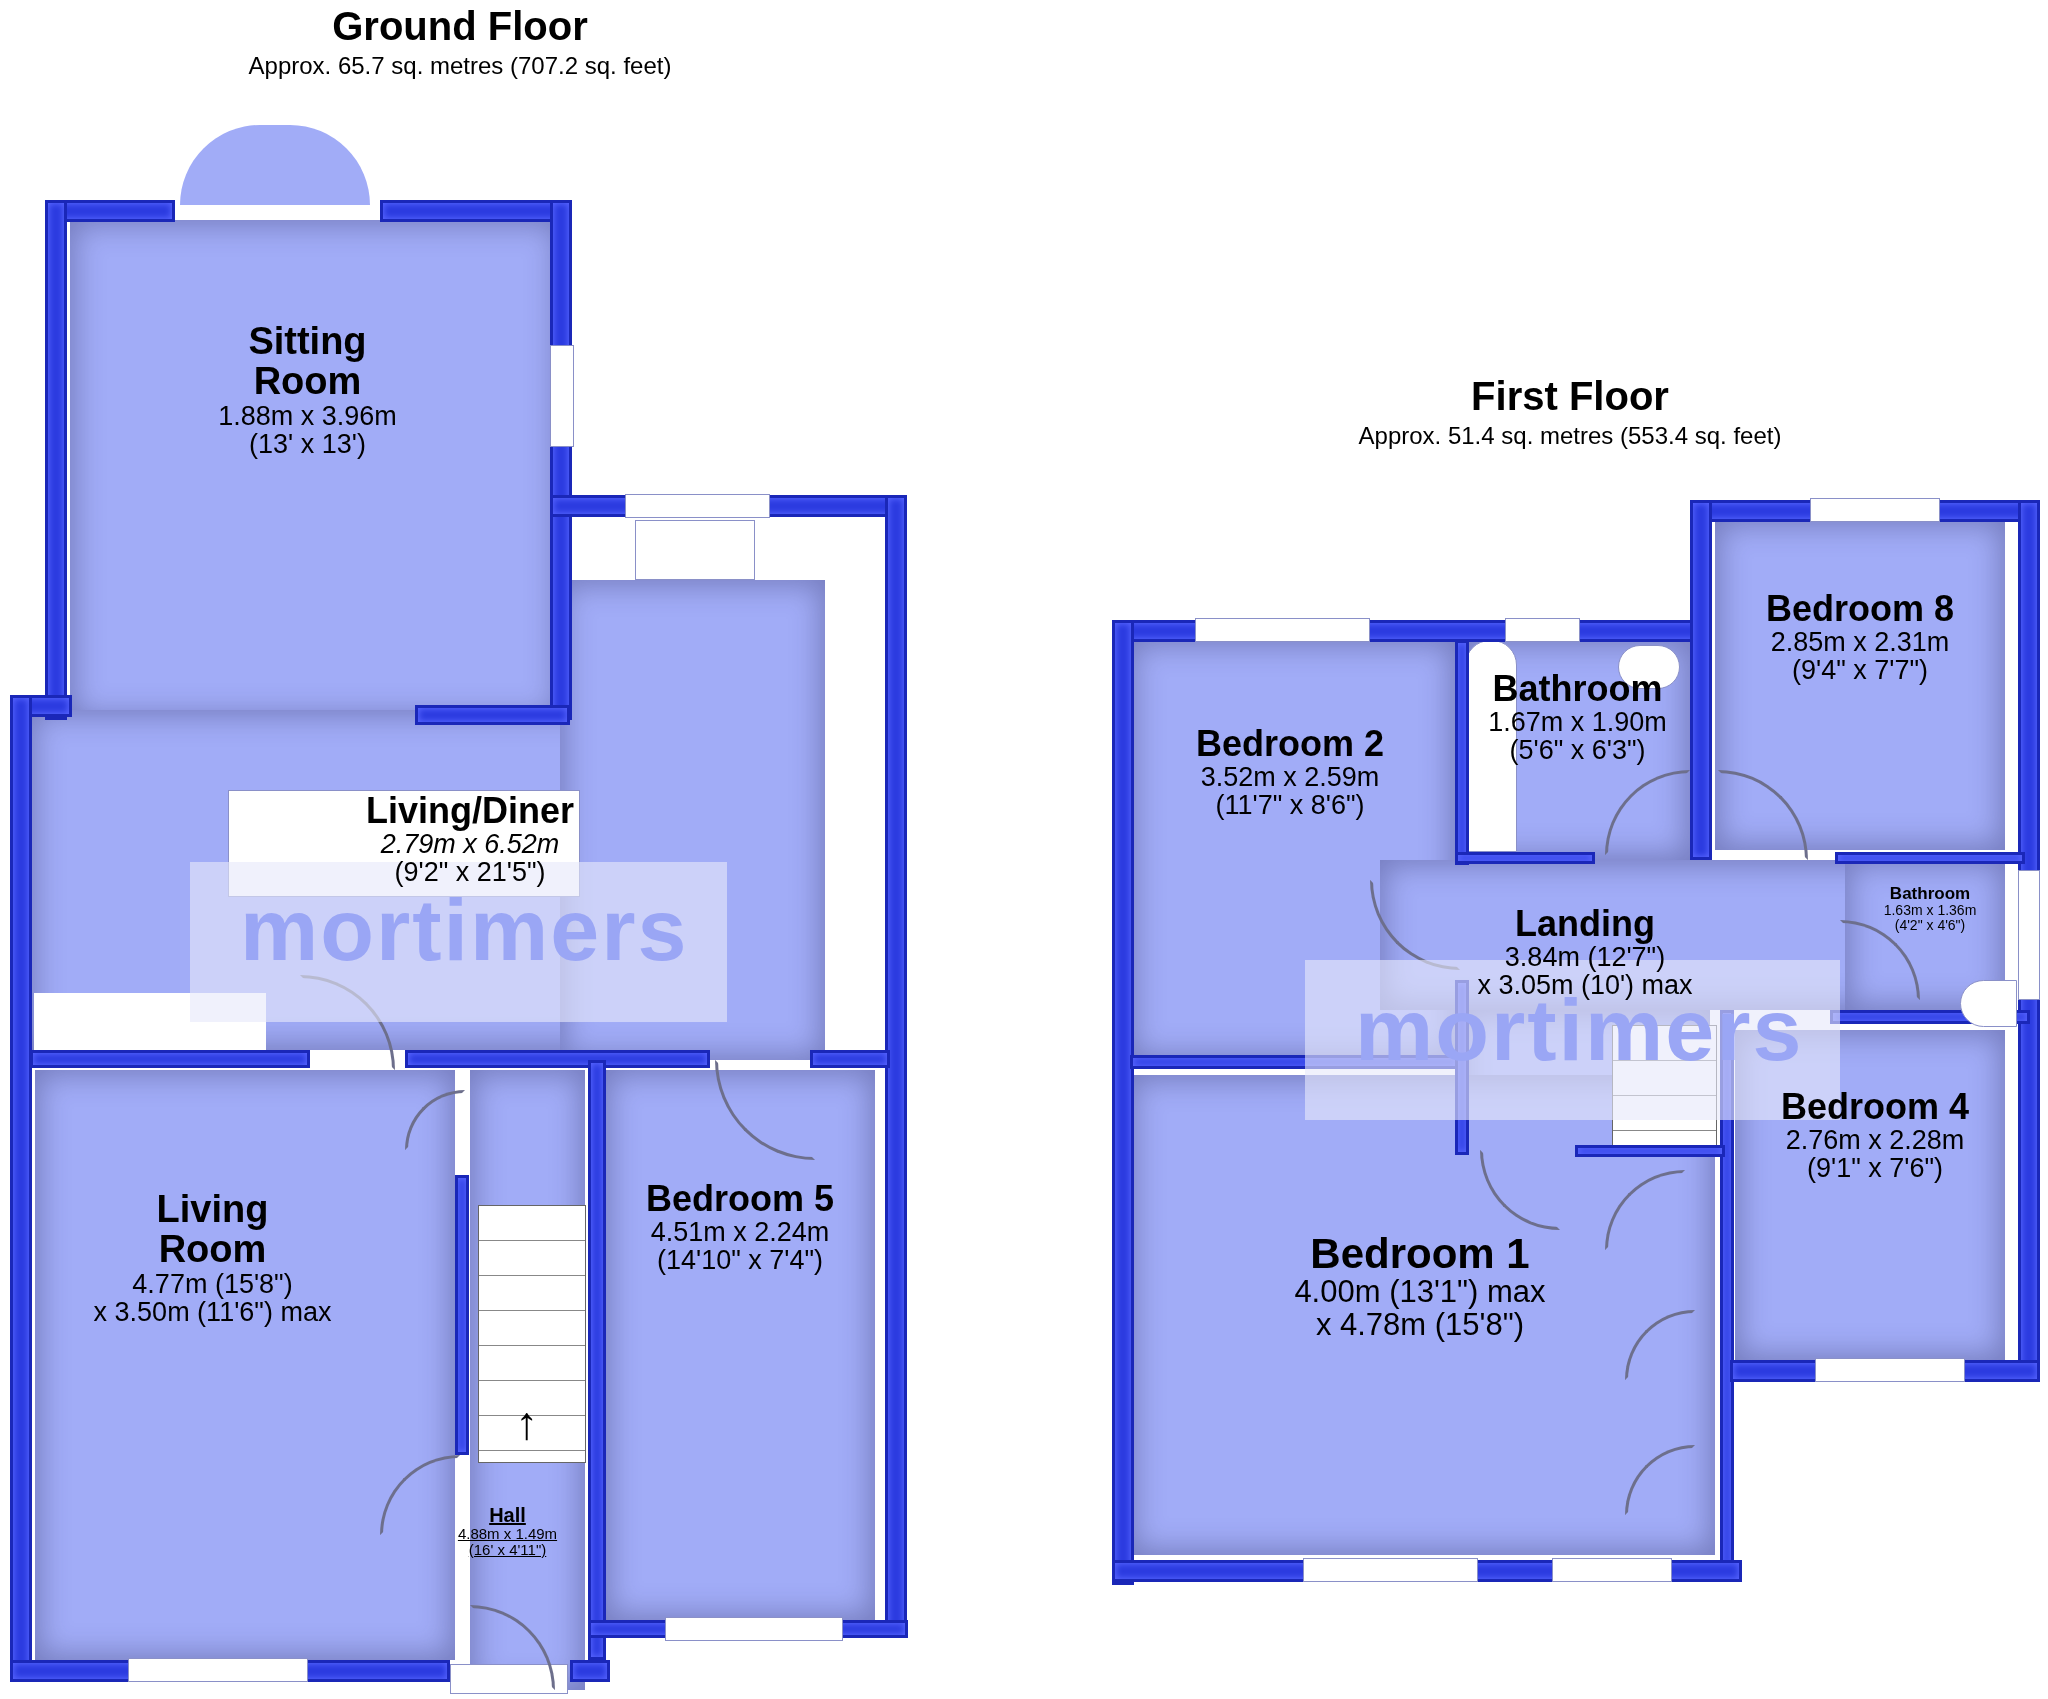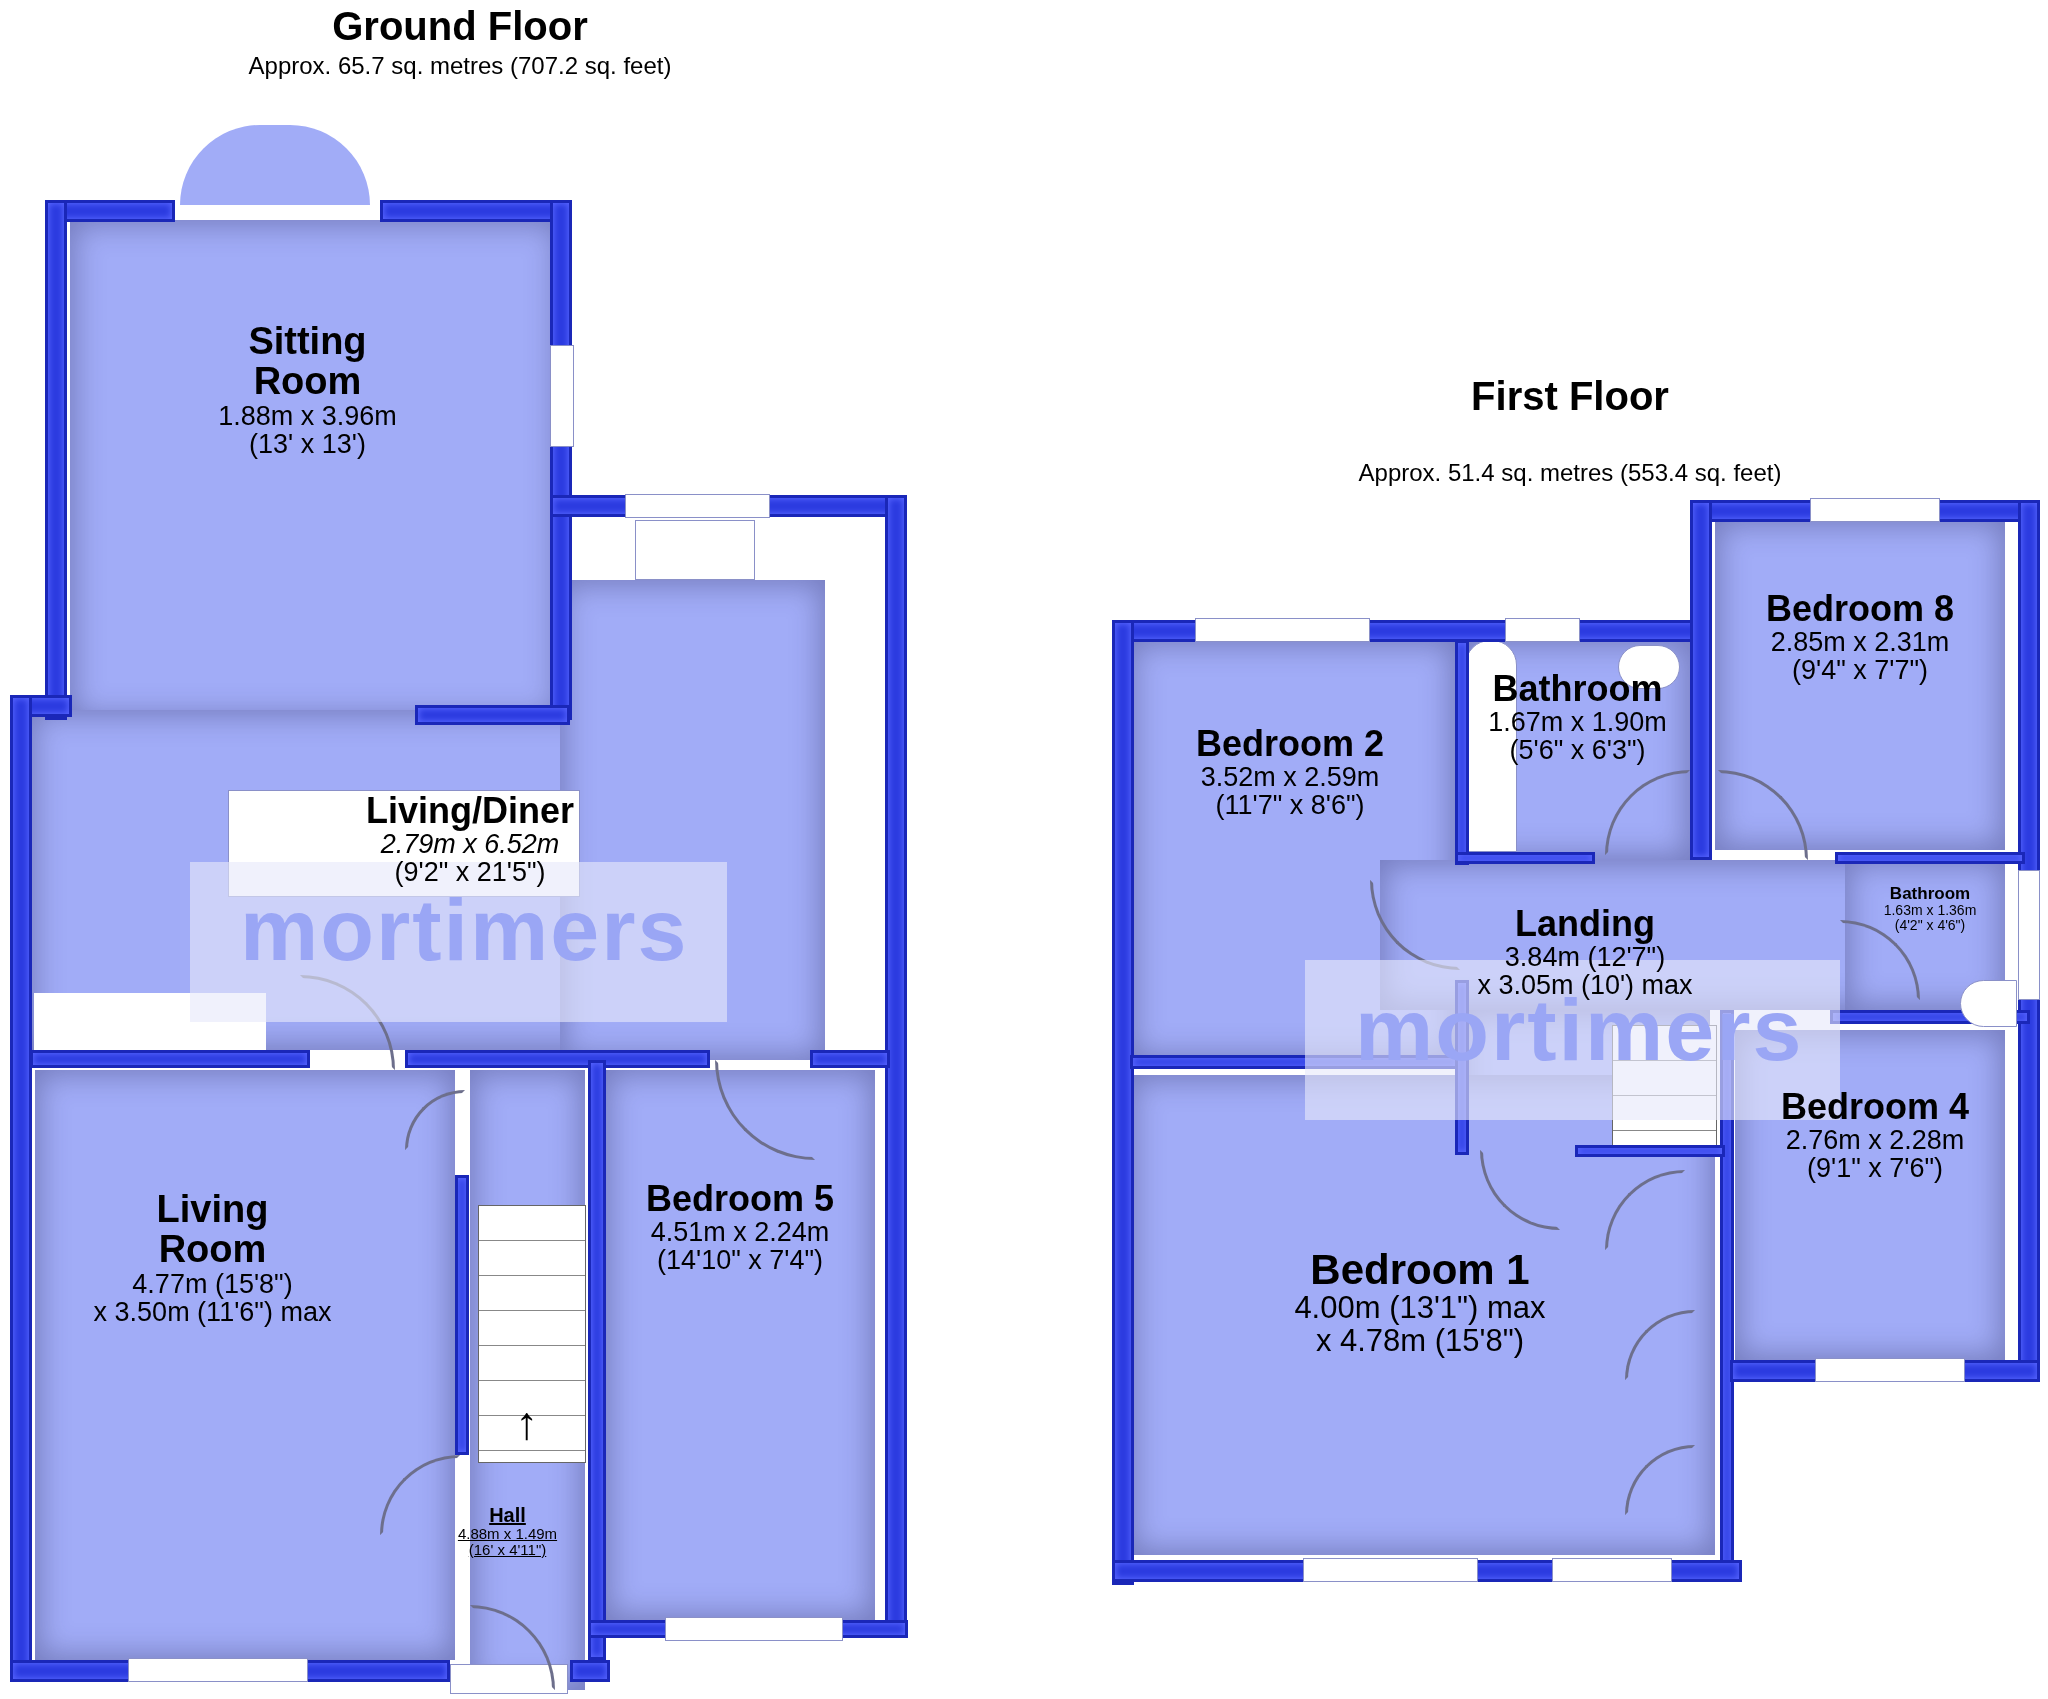--- a/index.html
+++ b/index.html
@@ -102,21 +102,21 @@
   </div>
   <div class="label" style="left:430px;top:1505px;width:155px;text-decoration:underline;">
     <span class="n" style="font-size:20px;">Hall</span>
     <span class="d" style="font-size:15px;">4.88m x 1.49m</span>
     <span class="d" style="font-size:15px;">(16' x 4'11")</span>
   </div>
 </div>
 
 <div>
   <div class="floor-title" style="left:1300px;top:374px;width:540px;">First Floor</div>
-  <div class="floor-sub" style="left:1250px;top:422px;width:640px;margin-top:37px;">Approx. 51.4 sq. metres (553.4 sq. feet)</div>
+  <div class="floor-sub" style="left:1250px;top:422px;width:640px;">Approx. 51.4 sq. metres (553.4 sq. feet)</div>
 
   <div class="room" style="left:1130px;top:640px;width:325px;height:420px;"></div>
   <div class="room" style="left:1465px;top:640px;width:225px;height:220px;"></div>
   <div class="white" style="left:1465px;top:640px;width:50px;height:210px;border:1px solid #8a90c8;border-radius:25px 25px 0 0;"></div>
   <div class="room" style="left:1715px;top:520px;width:290px;height:330px;"></div>
   <div class="room" style="left:1380px;top:860px;width:560px;height:150px;"></div>
   <div class="room" style="left:1460px;top:1010px;width:250px;height:140px;"></div>
   <div class="room" style="left:1845px;top:860px;width:160px;height:150px;"></div>
   <div class="room" style="left:1735px;top:1030px;width:270px;height:330px;"></div>
   <div class="room" style="left:1130px;top:1075px;width:585px;height:480px;"></div>
@@ -184,18 +184,18 @@
   <div class="label" style="left:1855px;top:885px;width:150px;">
     <span class="n" style="font-size:17px;">Bathroom</span>
     <span class="d" style="font-size:14px;">1.63m x 1.36m</span>
     <span class="d" style="font-size:14px;">(4'2" x 4'6")</span>
   </div>
   <div class="label" style="left:1745px;top:1088px;width:260px;">
     <span class="n" style="font-size:36px;">Bedroom 4</span>
     <span class="d" style="font-size:27px;">2.76m x 2.28m</span>
     <span class="d" style="font-size:27px;">(9'1" x 7'6")</span>
   </div>
-  <div class="label" style="left:1240px;top:1232px;width:360px;margin-top:16px;">
+  <div class="label" style="left:1240px;top:1232px;width:360px;">
     <span class="n" style="font-size:42px;">Bedroom 1</span>
     <span class="d" style="font-size:31px;">4.00m (13'1") max</span>
     <span class="d" style="font-size:31px;">x 4.78m (15'8")</span>
   </div>
 </div>
 
 </body></html>

